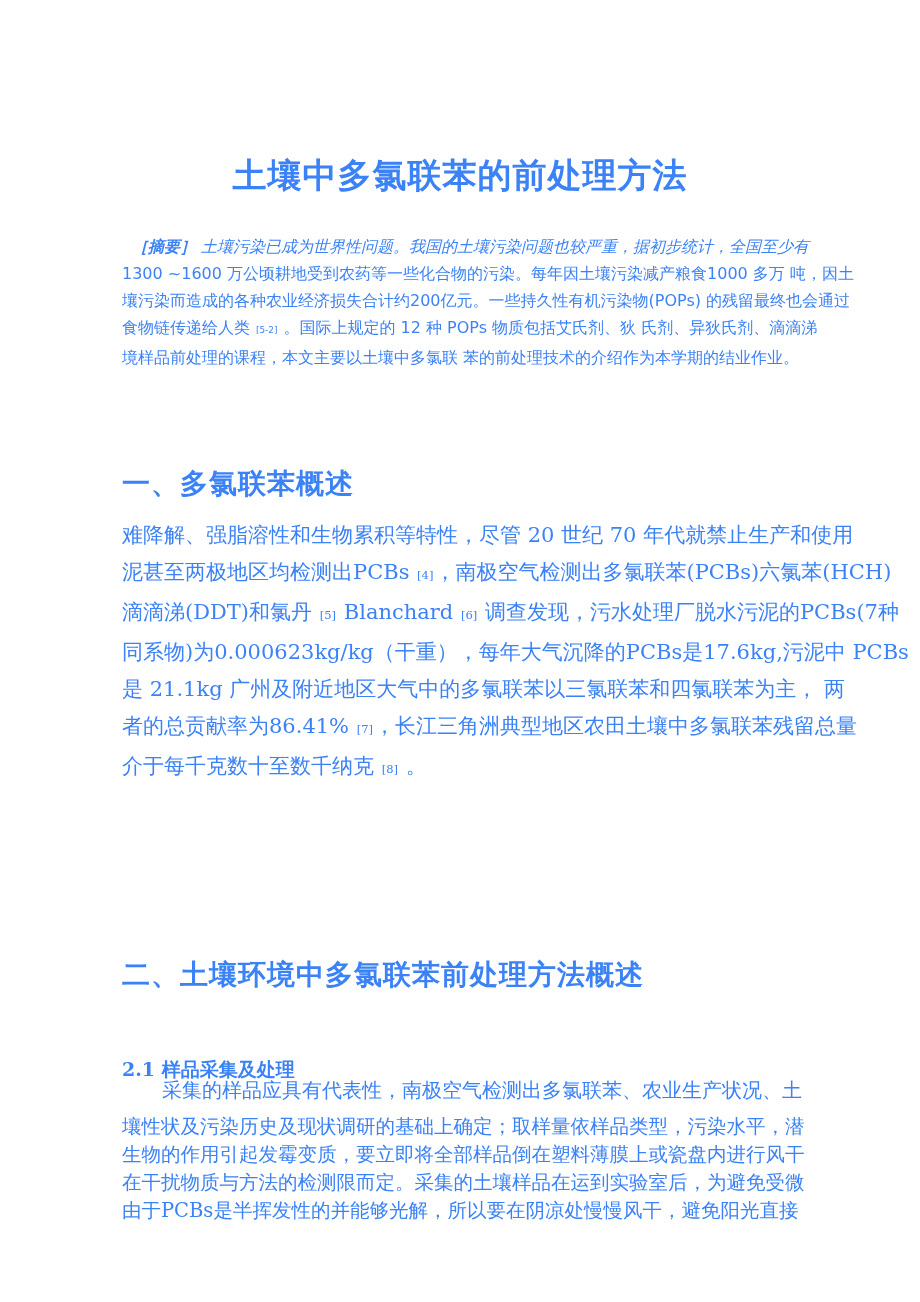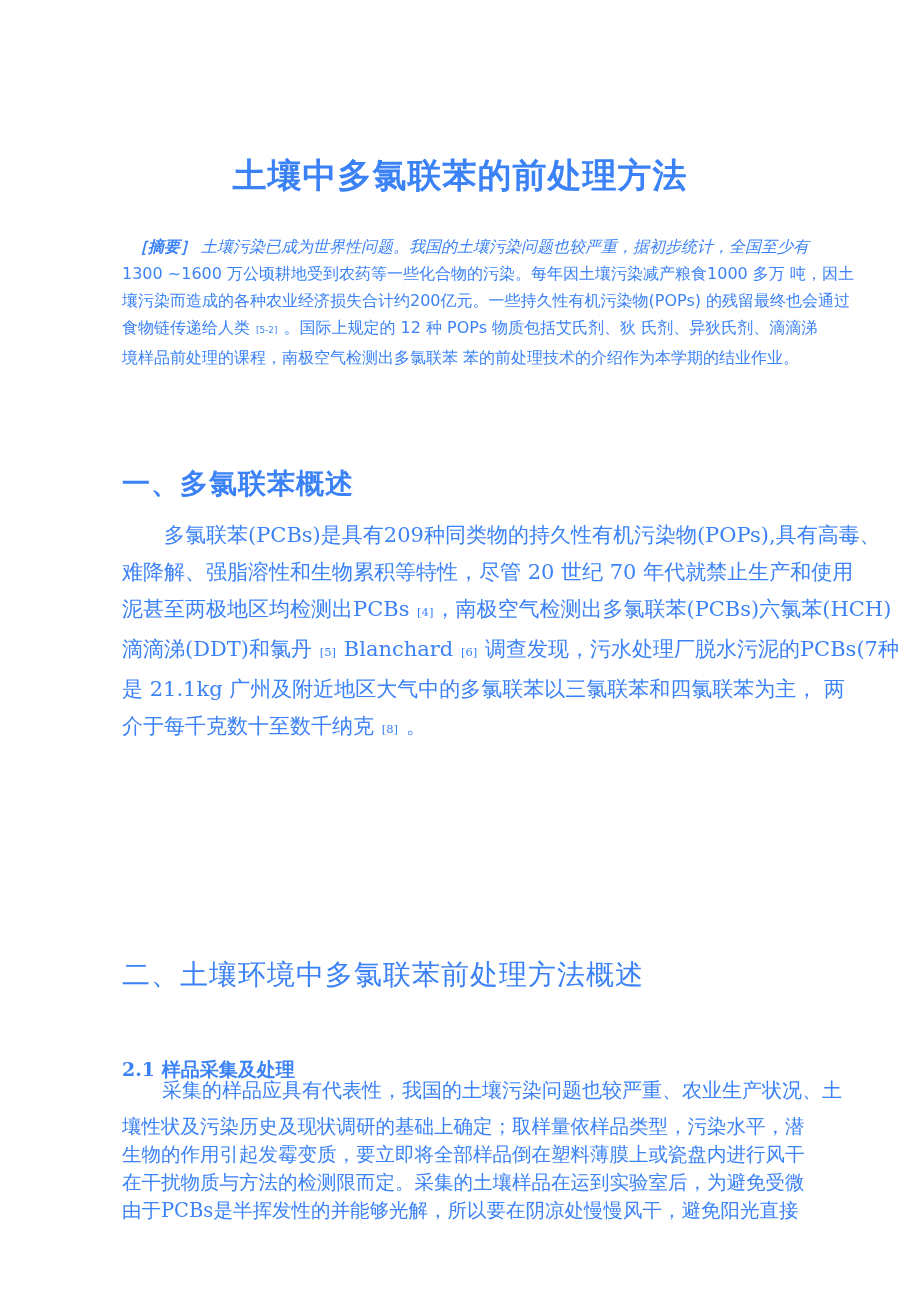--- a/index.html
+++ b/index.html
@@ -54,21 +54,21 @@
     width: 684px;
     font-family: "DejaVu Serif", serif;
     font-size: 21px;
     line-height: 37px;
   }
   .heading-2 {
     position: absolute;
     top: 901px;
     left: 122px;
     font-family: "DejaVu Sans", sans-serif;
-    font-weight: normal;
+    font-weight: bold;
     font-size: 28px;
     line-height: 38px;
     letter-spacing: 1px;
   }
   .heading-3 {
     position: absolute;
     top: 1005px;
     left: 122px;
     font-family: "DejaVu Serif", serif;
     font-weight: bold;
@@ -117,40 +117,41 @@
 
 <div class="page">
 
   <h1 class="doc-title">土壤中多氯联苯的前处理方法</h1>
 
   <div class="abstract">
       <div class="tline indent-sm"><span class="bold">［摘要］</span><span>  土壤污染已成为世界性问题。我国的土壤污染问题也较严重，据初步统计，全国至少有</span></div>
       <div class="tline"><span>1300 ~1600 万公顷耕地受到农药等一些化合物的污染。每年因土壤污染减产粮食1000 多万 吨，因土</span></div>
       <div class="tline"><span>壤污染而造成的各种农业经济损失合计约200亿元。一些持久性有机污染物(POPs) 的残留最终也会通过</span></div>
       <div class="tline"><span>食物链传递给人类 </span><span class="ref">[5-2]</span><span> 。国际上规定的 12 种 POPs 物质包括艾氏剂、狄 氏剂、异狄氏剂、滴滴涕</span></div>
-      <div class="tline"><span>境样品前处理的课程，南极空气检测出多氯联苯 苯的前处理技术的介绍作为本学期的结业作业。</span></div>
+      <div class="tline"><span>境样品前处理的课程，本文主要以土壤中多氯联 苯的前处理技术的介绍作为本学期的结业作业。</span></div>
     </div>
 
   <h2 class="heading-1">一、多氯联苯概述</h2>
 
   <div class="sec1-body">
-      <div class="tline indent"><span>多氯联苯(PCBs)是具有209种同类物的持久性有机污染物(POPs),具有高毒、</span></div>
       <div class="tline"><span>难降解、强脂溶性和生物累积等特性，尽管 20 世纪 70 年代就禁止生产和使用</span></div>
       <div class="tline"><span>泥甚至两极地区均检测出PCBs </span><span class="ref">[4]</span><span>，南极空气检测出多氯联苯(PCBs)六氯苯(HCH)</span></div>
       <div class="tline"><span>滴滴涕(DDT)和氯丹 </span><span class="ref">[5]</span><span> Blanchard </span><span class="ref">[6]</span><span> 调查发现，污水处理厂脱水污泥的PCBs(7种</span></div>
+      <div class="tline"><span>同系物)为0.000623kg/kg（干重），每年大气沉降的PCBs是17.6kg,污泥中 PCBs</span></div>
       <div class="tline"><span>是 21.1kg 广州及附近地区大气中的多氯联苯以三氯联苯和四氯联苯为主， 两</span></div>
+      <div class="tline"><span>者的总贡献率为86.41% </span><span class="ref">[7]</span><span>，长江三角洲典型地区农田土壤中多氯联苯残留总量</span></div>
       <div class="tline"><span>介于每千克数十至数千纳克 </span><span class="ref">[8]</span><span> 。</span></div>
     </div>
 
   <h2 class="heading-2">二、土壤环境中多氯联苯前处理方法概述</h2>
 
   <h3 class="heading-3">2.1 样品采集及处理</h3>
 
   <div class="sec2-para1">
-      <div class="tline indent"><span>采集的样品应具有代表性，我国的土壤污染问题也较严重、农业生产状况、土</span></div>
+      <div class="tline indent"><span>采集的样品应具有代表性，南极空气检测出多氯联苯、农业生产状况、土</span></div>
     </div>
 
   <div class="sec2-para2">
       <div class="tline"><span>壤性状及污染历史及现状调研的基础上确定；取样量依样品类型，污染水平，潜</span></div>
       <div class="tline"><span>生物的作用引起发霉变质，要立即将全部样品倒在塑料薄膜上或瓷盘内进行风干</span></div>
       <div class="tline"><span>在干扰物质与方法的检测限而定。采集的土壤样品在运到实验室后，为避免受微</span></div>
       <div class="tline"><span>由于PCBs是半挥发性的并能够光解，所以要在阴凉处慢慢风干，避免阳光直接</span></div>
     </div>
 
 </div>

